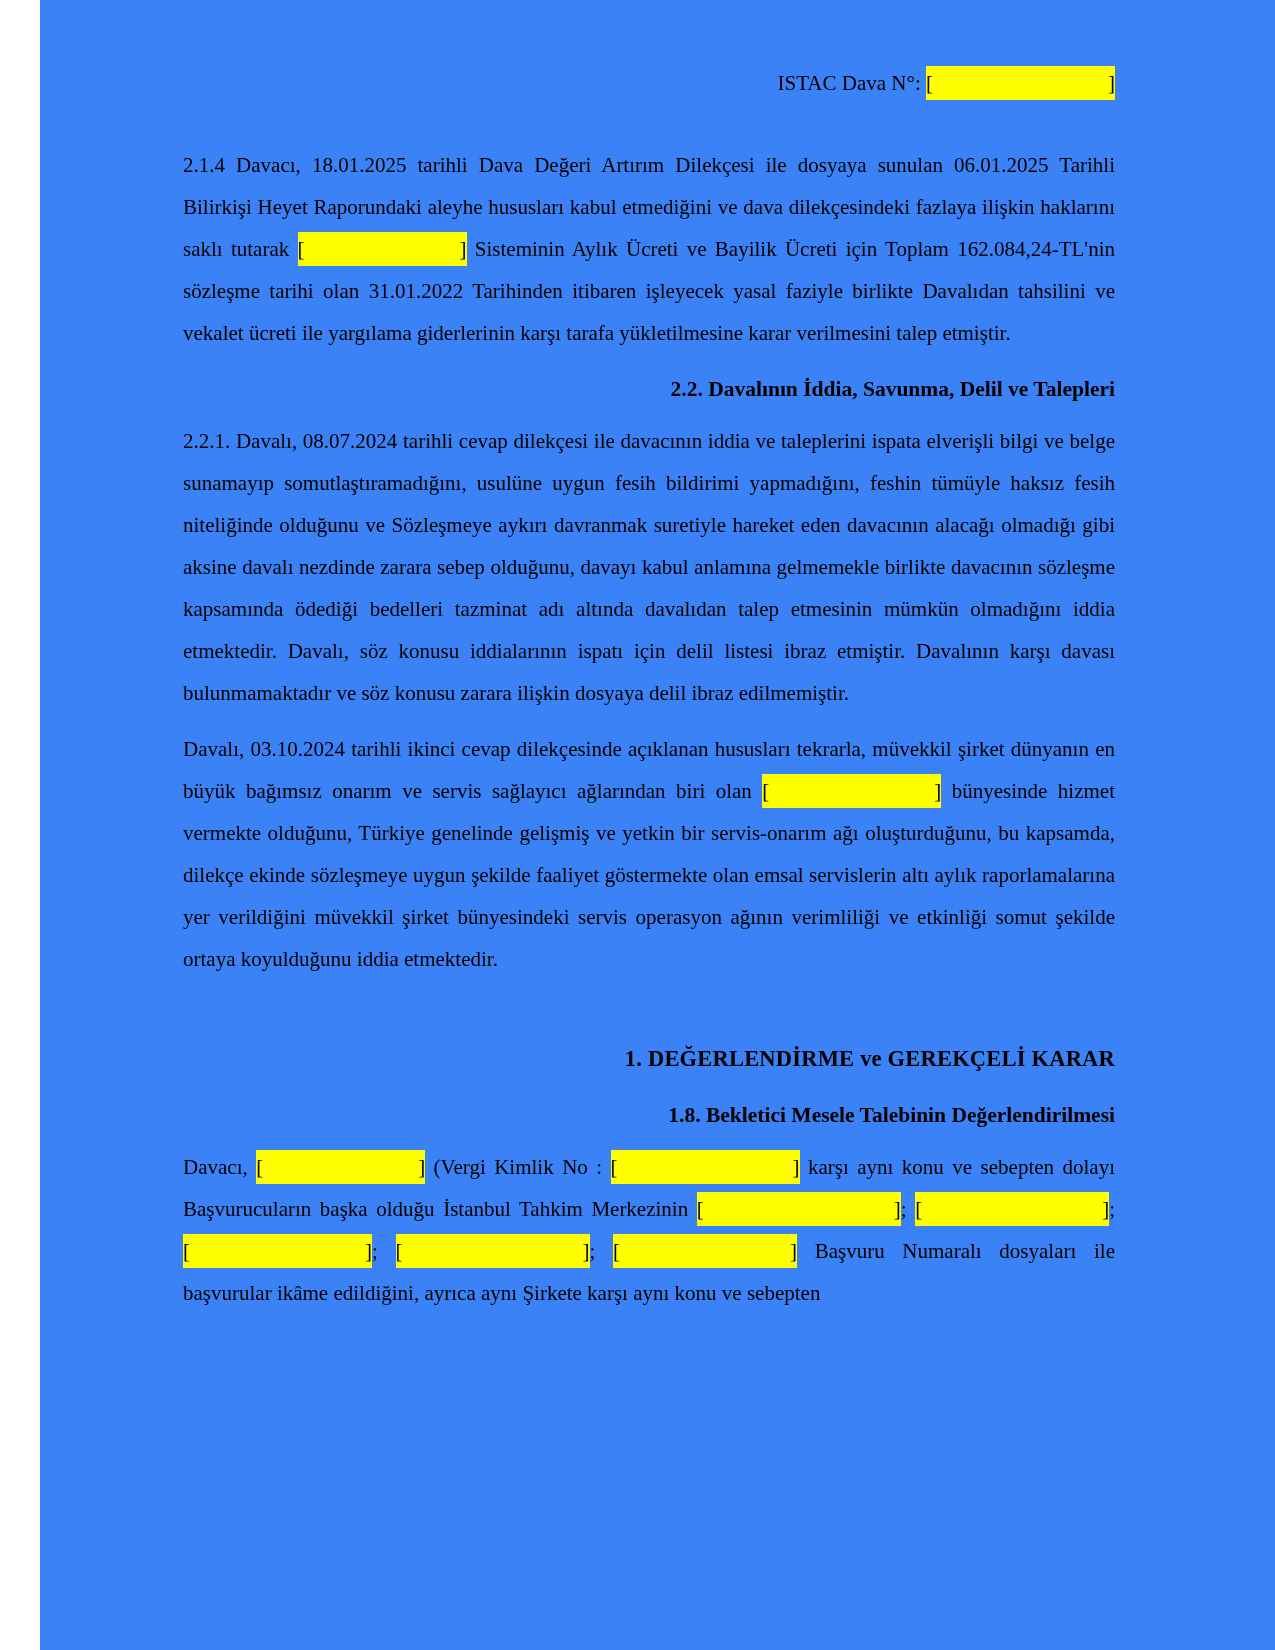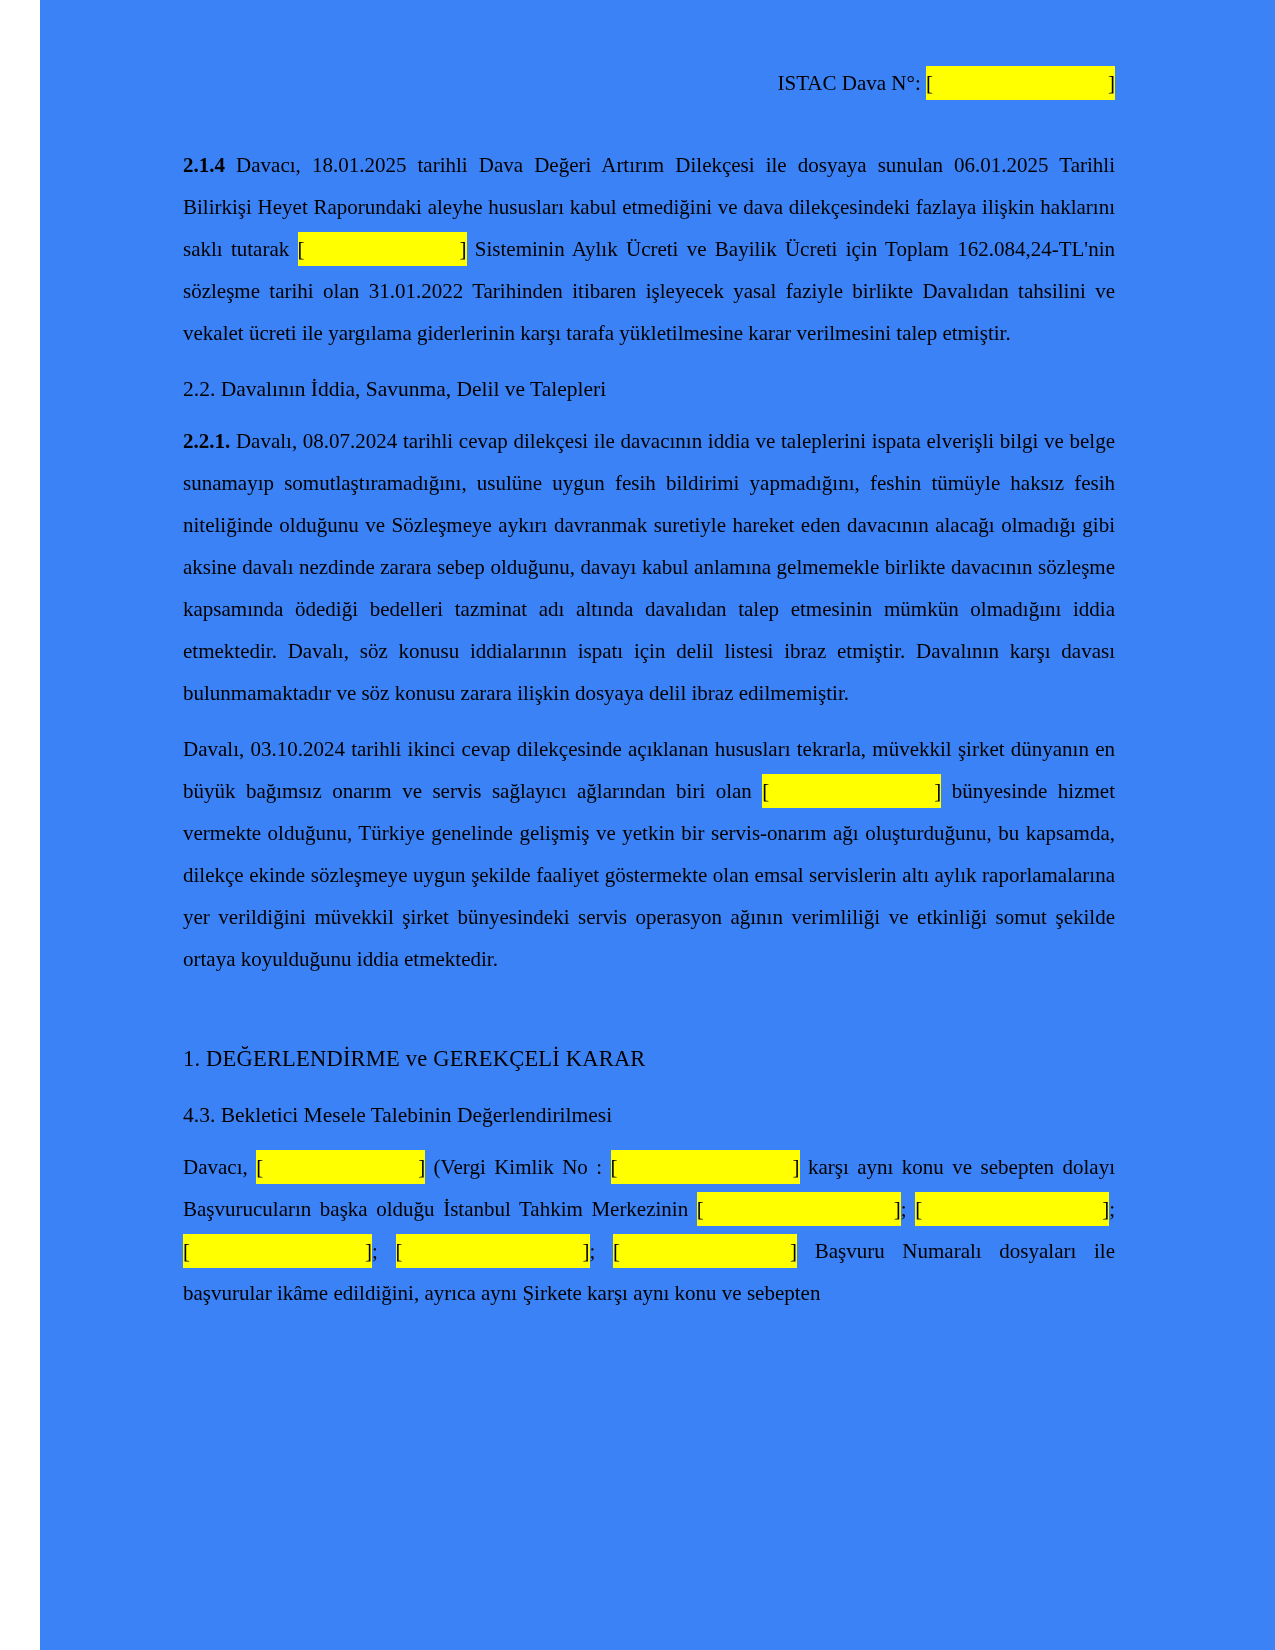--- a/index.html
+++ b/index.html
@@ -28,30 +28,30 @@
   }
   .par {
     font-size: 21px;
     line-height: 42px;
     text-align: justify;
     margin: 0 0 14px 0;
   }
   .hd {
     font-size: 21.5px;
     line-height: 42px;
-    font-weight: normal;
+    font-weight: bold;
     margin: 14px 0 10px 0;
-    text-align: left;
+    text-align: right;
   }
   .hd-main {
     margin-top: 58px;
     font-size: 22.5px;
     letter-spacing: 0.2px;
   }
-  strong { font-weight: bold; }
+  strong { font-weight: normal; }
   .redact {
     white-space: nowrap;
     padding: 5px 0;
   }
   .redact-gap {
     display: inline-block;
     height: 1px;
   }
 </style>
 </head>
@@ -65,17 +65,17 @@
 
   <h2 class="hd">2.2. Davalının İddia, Savunma, Delil ve Talepleri</h2>
 
   <p class="par"><strong>2.2.1. </strong>Davalı, 08.07.2024 tarihli cevap dilekçesi ile davacının iddia ve taleplerini ispata elverişli bilgi ve belge sunamayıp somutlaştıramadığını, usulüne uygun fesih bildirimi yapmadığını, feshin tümüyle haksız fesih niteliğinde olduğunu ve Sözleşmeye aykırı davranmak suretiyle hareket eden davacının alacağı olmadığı gibi aksine davalı nezdinde zarara sebep olduğunu, davayı kabul anlamına gelmemekle birlikte davacının sözleşme kapsamında ödediği bedelleri tazminat adı altında davalıdan talep etmesinin mümkün olmadığını iddia etmektedir. Davalı, söz konusu iddialarının ispatı için delil listesi ibraz etmiştir. Davalının karşı davası bulunmamaktadır ve söz konusu zarara ilişkin dosyaya delil ibraz edilmemiştir.</p>
 
   <p class="par">Davalı, 03.10.2024 tarihli ikinci cevap dilekçesinde açıklanan hususları tekrarla, müvekkil şirket dünyanın en büyük bağımsız onarım ve servis sağlayıcı ağlarından biri olan <span class="redact" style="background: rgb(255, 255, 0);">[<span class="redact-gap" style="width: 165px;"></span>]</span> bünyesinde hizmet vermekte olduğunu, Türkiye genelinde gelişmiş ve yetkin bir servis-onarım ağı oluşturduğunu, bu kapsamda, dilekçe ekinde sözleşmeye uygun şekilde faaliyet göstermekte olan emsal servislerin altı aylık raporlamalarına yer verildiğini müvekkil şirket bünyesindeki servis operasyon ağının verimliliği ve etkinliği somut şekilde ortaya koyulduğunu iddia etmektedir.</p>
 
   <h2 class="hd hd-main">1. DEĞERLENDİRME ve GEREKÇELİ KARAR</h2>
 
 
-  <h2 class="hd">4.3. Bekletici Mesele Talebinin Değerlendirilmesi</h2>
+  <h2 class="hd">1.8. Bekletici Mesele Talebinin Değerlendirilmesi</h2>
 
   <p class="par">Davacı, <span class="redact" style="background: rgb(255, 255, 0);">[<span class="redact-gap" style="width: 155px;"></span>]</span> (Vergi Kimlik No : <span class="redact" style="background: rgb(255, 255, 0);">[<span class="redact-gap" style="width: 175px;"></span>]</span> karşı aynı konu ve sebepten dolayı Başvurucuların başka olduğu İstanbul Tahkim Merkezinin <span class="redact" style="background: rgb(255, 255, 0);">[<span class="redact-gap" style="width: 190px;"></span>]</span>; <span class="redact" style="background: rgb(255, 255, 0);">[<span class="redact-gap" style="width: 180px;"></span>]</span>; <span class="redact" style="background: rgb(255, 255, 0);">[<span class="redact-gap" style="width: 175px;"></span>]</span>; <span class="redact" style="background: rgb(255, 255, 0);">[<span class="redact-gap" style="width: 180px;"></span>]</span>; <span class="redact" style="background: rgb(255, 255, 0);">[<span class="redact-gap" style="width: 170px;"></span>]</span> Başvuru Numaralı dosyaları ile başvurular ikâme edildiğini, ayrıca aynı Şirkete karşı aynı konu ve sebepten</p>
 
 </div>
 
 </body></html>

